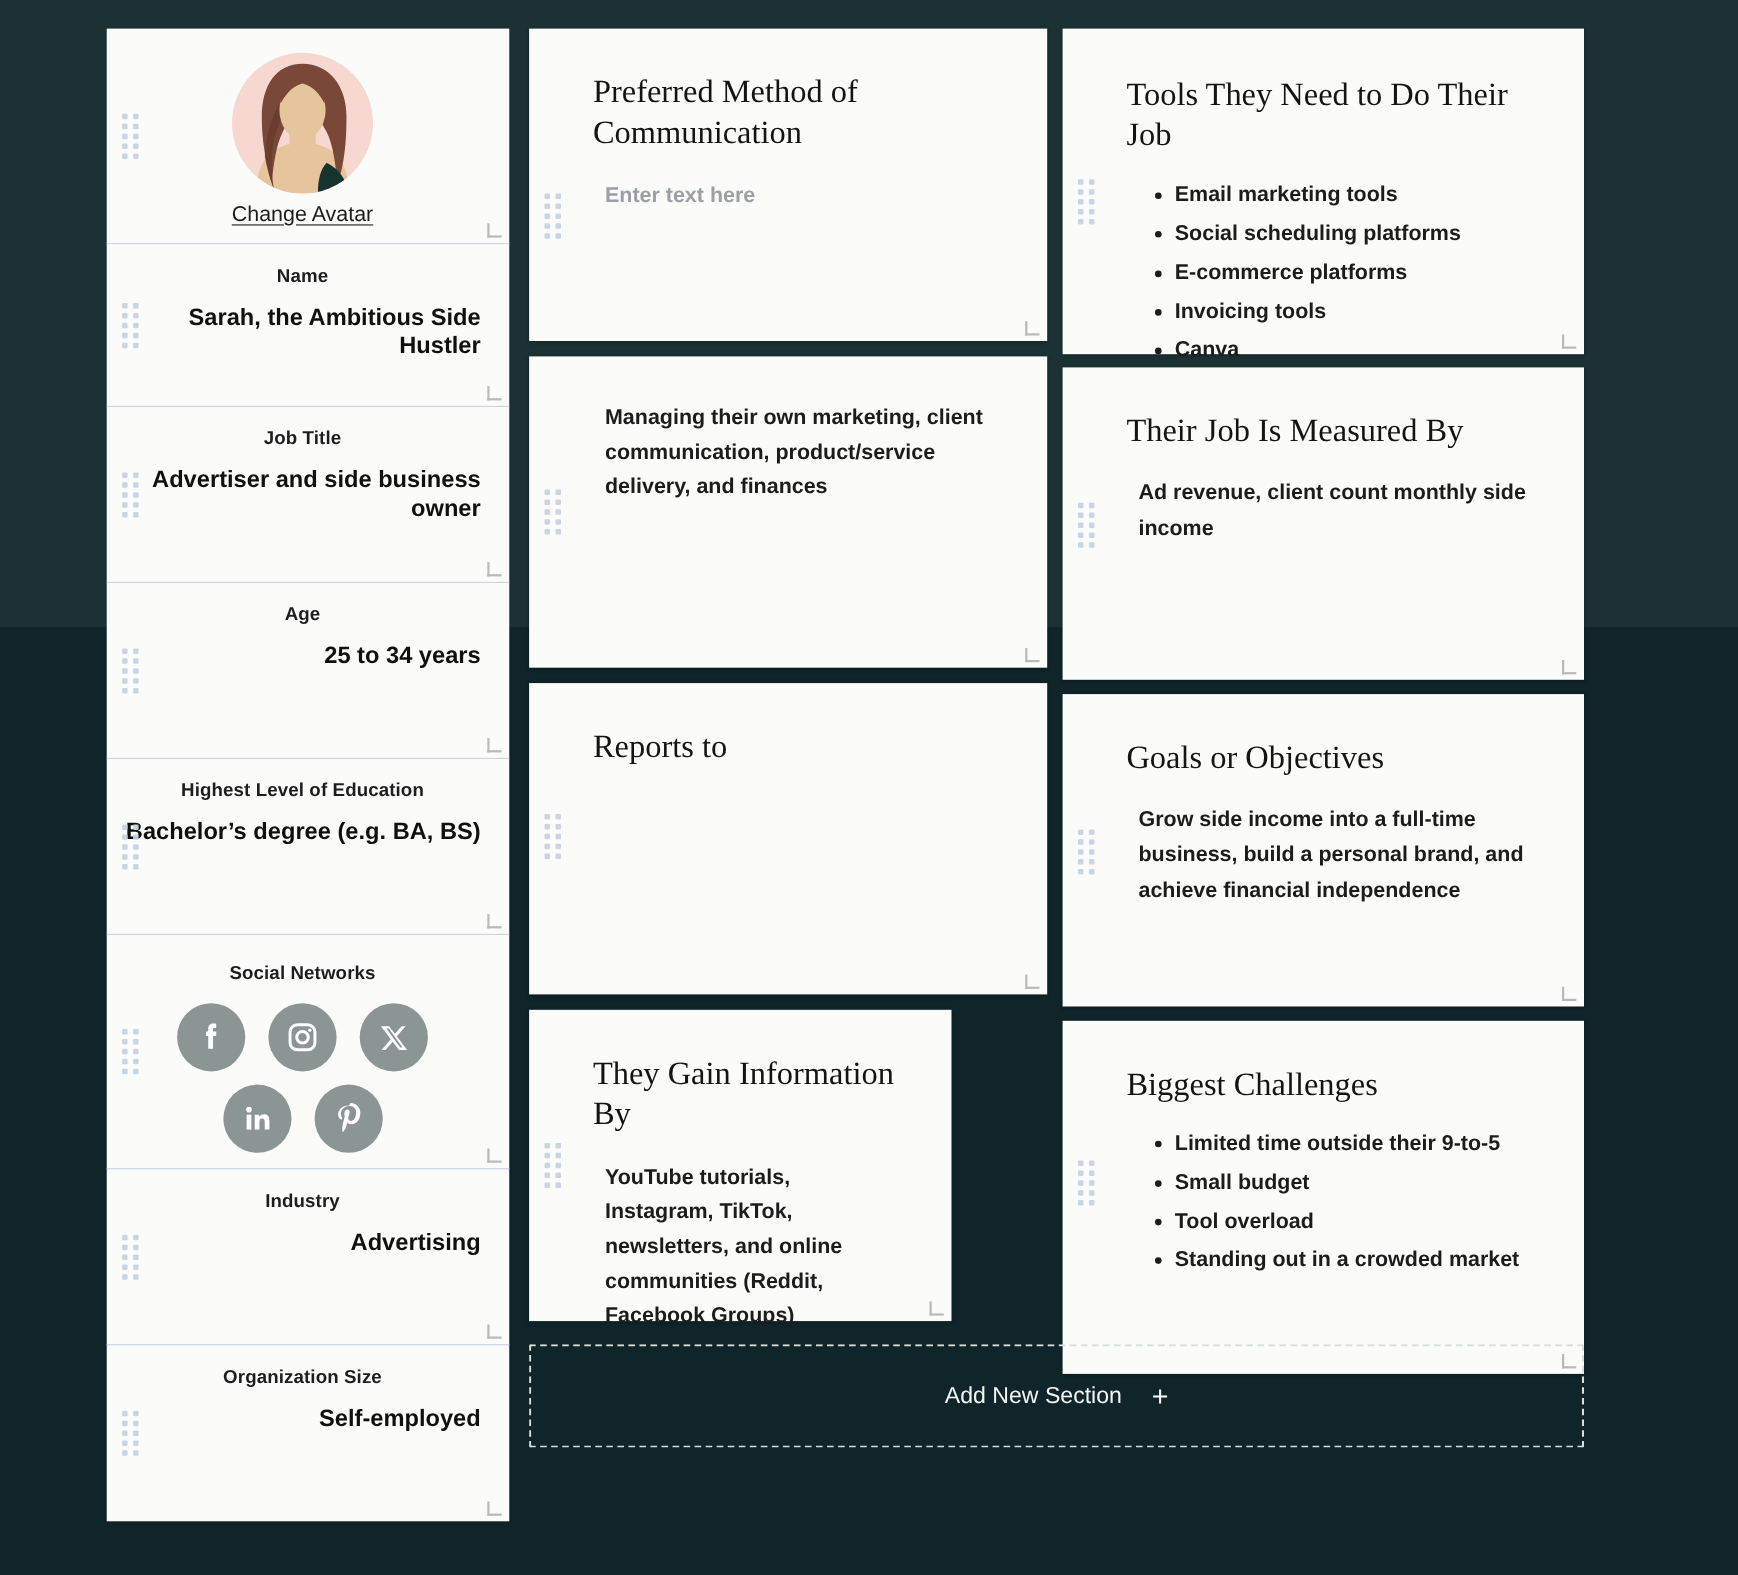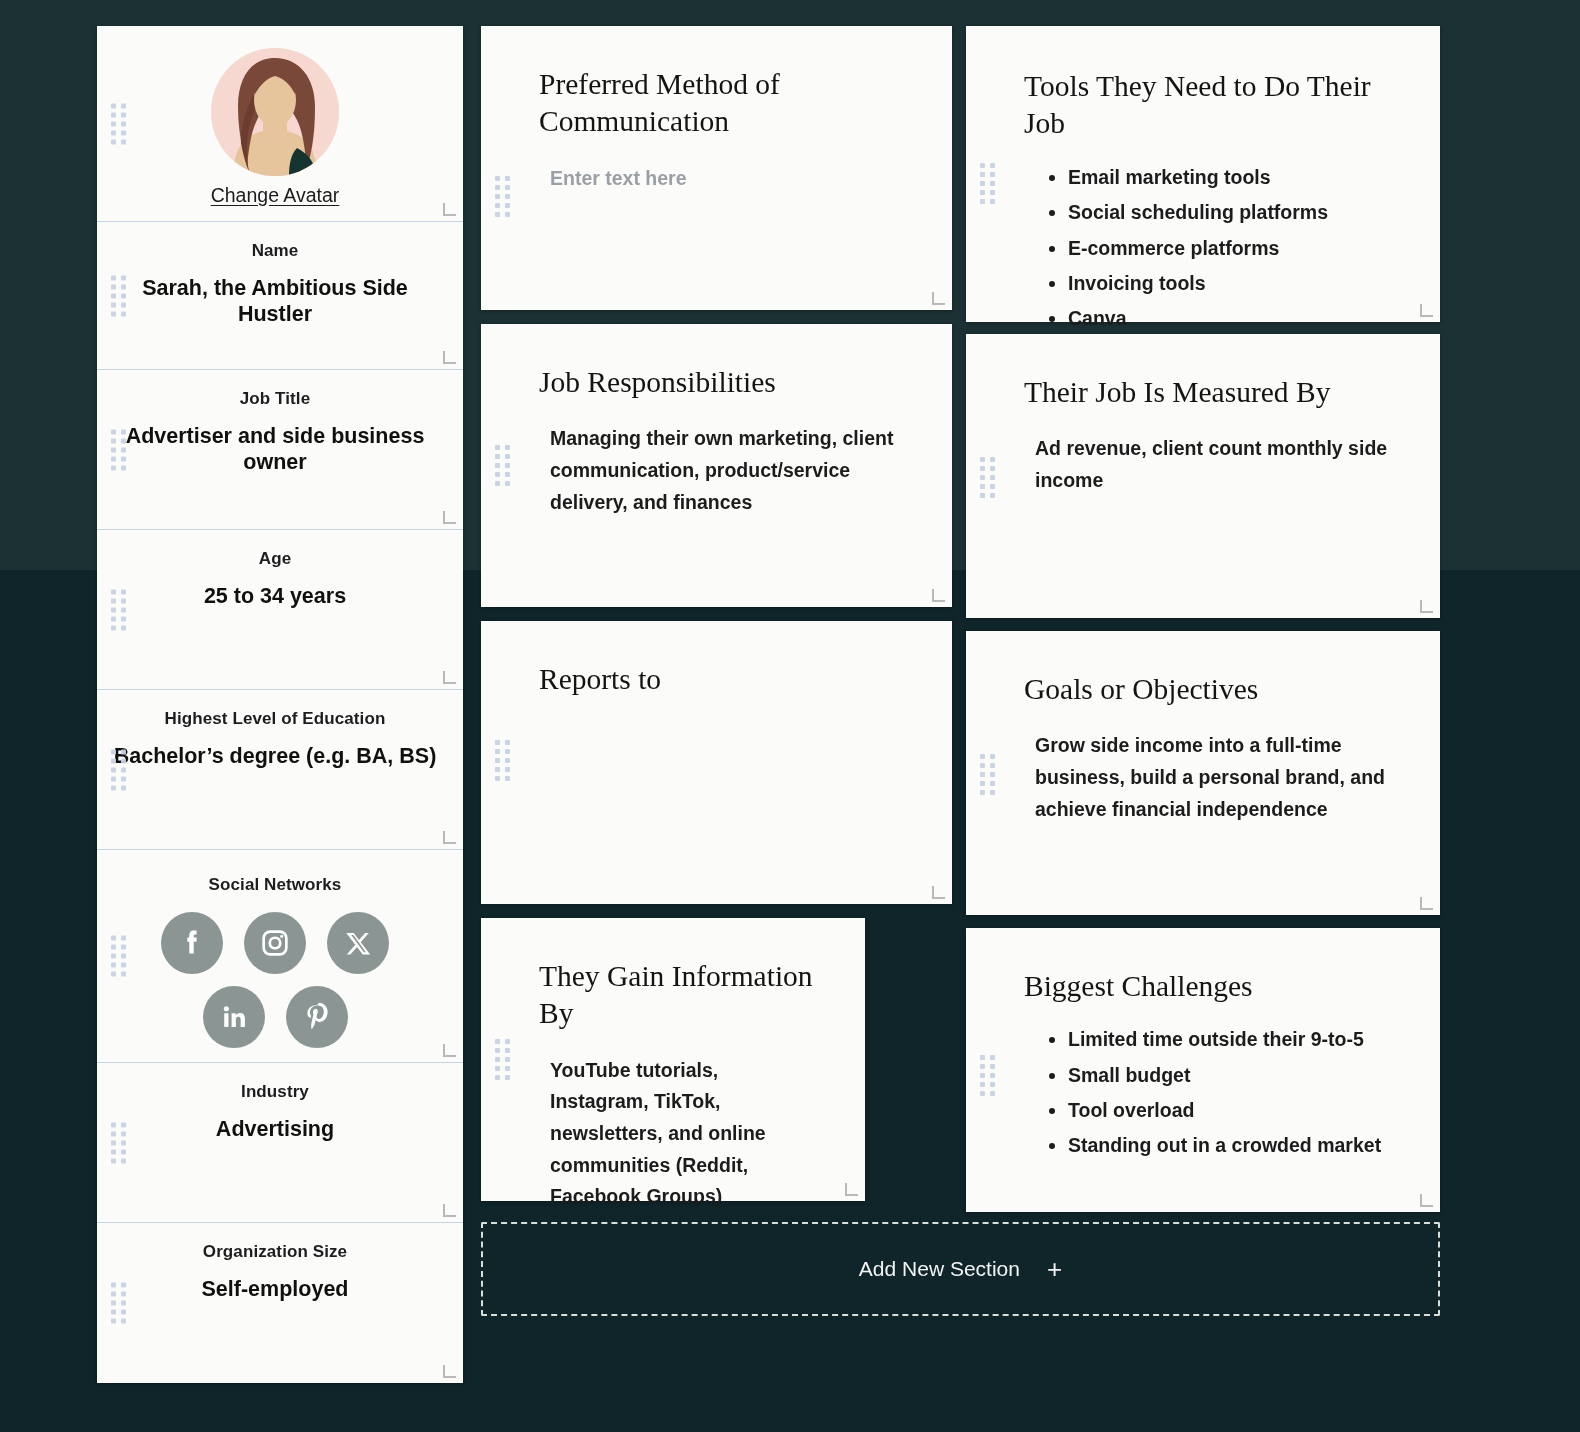--- a/index.html
+++ b/index.html
@@ -104,20 +104,21 @@
     color: #1d1d1f;
     letter-spacing: .1px;
     line-height: 1.3;
   }
   .field-value {
     margin-top: 13px;
     font-size: 21.5px;
     font-weight: 700;
     color: #10100f;
     line-height: 1.22;
+    text-align: right;
   }
 
   .sec-name    { height: 148px; }
   .sec-job     { height: 160px; }
   .sec-age     { height: 160px; }
   .sec-edu     { height: 160px; }
   .sec-social  { height: 213px; padding-top: 24px; }
   .sec-industry{ height: 160px; }
   .sec-org     { height: 160px; }
 
@@ -186,21 +187,21 @@
   ul.card-body li:last-child { margin-bottom: 0; }
 
   
   #card-comm      { left: 0;   top: 0;    width: 471px; height: 284px; }
   #card-tools     { left: 485px; top: 0;  width: 474px; height: 296px; padding-top: 42px; }
   #card-resp      { left: 0;   top: 298px; width: 471px; height: 283px; }
   #card-measured  { left: 485px; top: 308px; width: 474px; height: 284px; }
   #card-reports   { left: 0;   top: 595px; width: 471px; height: 283px; }
   #card-goals     { left: 485px; top: 605px; width: 474px; height: 284px; }
   #card-info      { left: 0;   top: 892px; width: 384px; height: 283px; }
-  #card-challenges{ left: 485px; top: 902px; width: 474px; height: 284px; }
+  #card-challenges{ left: 485px; top: 902px; width: 474px; height: 321px; }
 
   
   .add-section {
     position: absolute;
     left: 0;
     top: 1196px;
     width: 959px;
     height: 94px;
     border: 2px dashed #d8ded9;
     border-radius: 2px;
@@ -476,21 +477,20 @@
           <i></i>
           <i></i>
           <i></i>
           <i></i>
           <i></i>
           <i></i>
           <i></i>
           <i></i>
           <i></i>
       </span>
-      <h2 class="card-title">Job Responsibilities</h2>
       <p class="card-body">Managing their own marketing, client communication, product/service delivery, and finances</p>
       <span class="resize-corner"></span>
     </div>
 
     <div class="card" id="card-measured">
       <span class="grip" style="top:123px;transform:none;">
         <i></i>
           <i></i>
           <i></i>
           <i></i>

